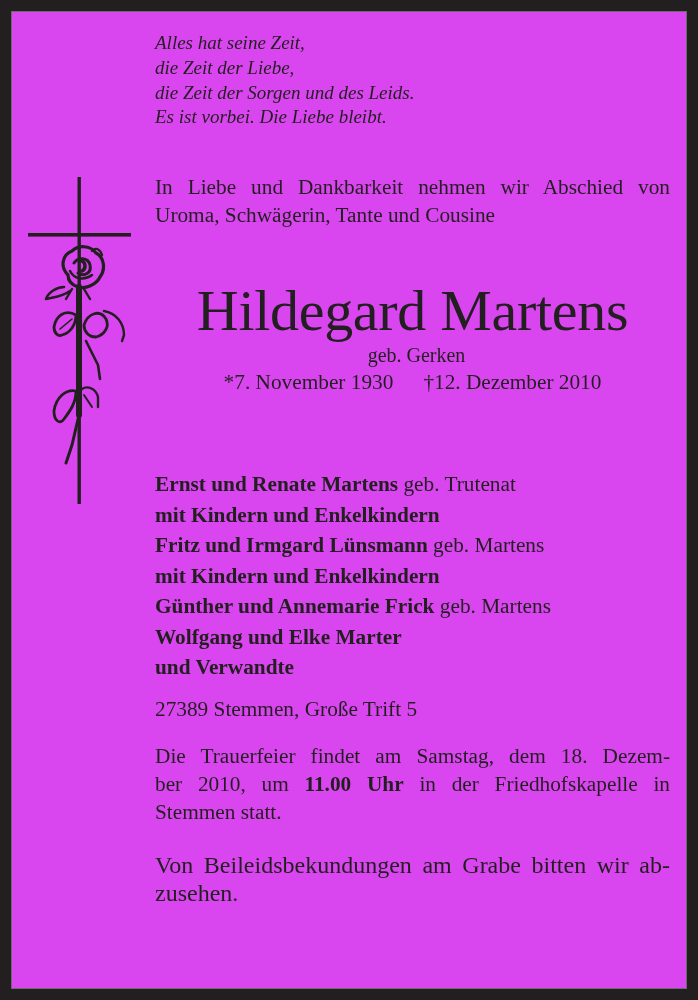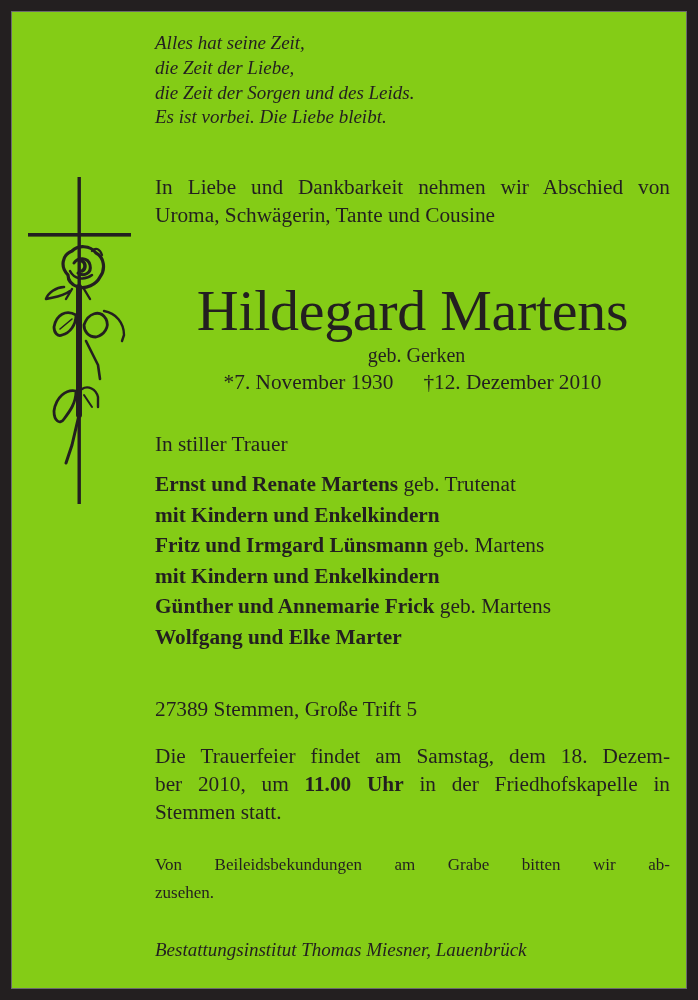--- a/index.html
+++ b/index.html
@@ -1,34 +1,34 @@
 <!DOCTYPE html>
 <html><head>
 <meta charset="utf-8">
 <style>
   html, body { margin:0; padding:0; }
   body { width:698px; height:1000px; background:#231f20; position:relative; overflow:hidden; font-family:"Liberation Serif", serif; color:#231f20; }
-  .page { position:absolute; left:11px; top:11px; width:676px; height:978px; background:#84cc16; box-shadow: inset 0 0 0 1px #6b6b6b; }
+  .page { position:absolute; left:11px; top:11px; width:676px; height:978px; background:#d946ef; box-shadow: inset 0 0 0 1px #6b6b6b; }
   .poem { position:absolute; left:144px; top:20px; font-style:italic; font-size:19px; line-height:24.8px; }
   .poem div { white-space:nowrap; }
   .intro { position:absolute; left:144px; top:163px; width:515px; font-size:21.3px; line-height:27.6px; }
   .intro .jl { text-align:justify; text-align-last:justify; white-space:normal; }
   .intro .nl { white-space:nowrap; }
   .name { position:absolute; left:144px; width:515px; top:268px; text-align:center; font-weight:normal; font-size:58px; line-height:64px; letter-spacing:-0.3px; }
   .maiden { position:absolute; left:148px; width:515px; top:331px; text-align:center; font-size:20px; line-height:26px; }
   .dates { position:absolute; left:144px; width:515px; top:358px; text-align:center; font-size:21.3px; line-height:26px; }
   .dates .gap { display:inline-block; width:30px; }
   .mourn-label { position:absolute; left:144px; top:420px; font-size:21.3px; line-height:26px; }
   .mourners { position:absolute; left:144px; top:458px; font-size:21.3px; line-height:30.5px; }
   .mourners .b { font-weight:bold; }
   .address { position:absolute; left:144px; top:685px; font-size:21.3px; line-height:26px; }
   .funeral { position:absolute; left:144px; top:731px; width:515px; font-size:21.3px; line-height:28px; }
   .funeral .jl { text-align:justify; text-align-last:justify; }
   .funeral b { font-weight:bold; }
-  .condolence { position:absolute; left:144px; top:840px; width:515px; font-size:17px; line-height:28px; }
+  .condolence { position:absolute; left:144px; top:840px; width:515px; font-size:24px; line-height:28px; }
   .condolence .jl { text-align:justify; text-align-last:justify; }
   .undertaker { position:absolute; left:144px; top:927px; font-style:italic; font-size:19px; line-height:24px; }
   .cross { position:absolute; left:15px; top:164px; }
 </style>
 </head>
 <body>
 
 <div class="page">
 
   <svg class="cross" width="110" height="335" viewBox="0 0 110 335">
@@ -77,38 +77,37 @@
     <div class="jl">In Liebe und Dankbarkeit nehmen wir Abschied von</div>
     <div class="nl">Uroma, Schwägerin, Tante und Cousine</div>
   </div>
 
   <div class="name">Hildegard Martens</div>
   <div class="maiden">geb. Gerken</div>
   <div class="dates">
     <span>*</span><span>7. November 1930</span><span class="gap"></span><span>†</span><span>12. Dezember 2010</span>
   </div>
 
-  <div class="mourn-label">In stiller Trauer</div>
   <div class="mourners">
     <div><span class="b">Ernst und Renate Martens</span><span> geb. Trutenat</span></div>
     <div><span class="b">mit Kindern und Enkelkindern</span><span></span></div>
     <div><span class="b">Fritz und Irmgard Lünsmann</span><span> geb. Martens</span></div>
     <div><span class="b">mit Kindern und Enkelkindern</span><span></span></div>
     <div><span class="b">Günther und Annemarie Frick</span><span> geb. Martens</span></div>
     <div><span class="b">Wolfgang und Elke Marter</span><span></span></div>
+    <div><span class="b">und Verwandte</span><span></span></div>
   </div>
 
   <div class="address">27389 Stemmen, Große Trift 5</div>
 
   <div class="funeral">
     <div class="jl">Die Trauerfeier findet am Samstag, dem 18. Dezem-</div>
     <div class="jl"><span>ber 2010, um </span><b>11.00 Uhr</b><span> in der Friedhofskapelle in</span></div>
     <div>Stemmen statt.</div>
   </div>
 
   <div class="condolence">
     <div class="jl">Von Beileidsbekundungen am Grabe bitten wir ab-</div>
     <div>zusehen.</div>
   </div>
 
-  <div class="undertaker">Bestattungsinstitut Thomas Miesner, Lauenbrück</div>
 
 </div>
 
 </body></html>

